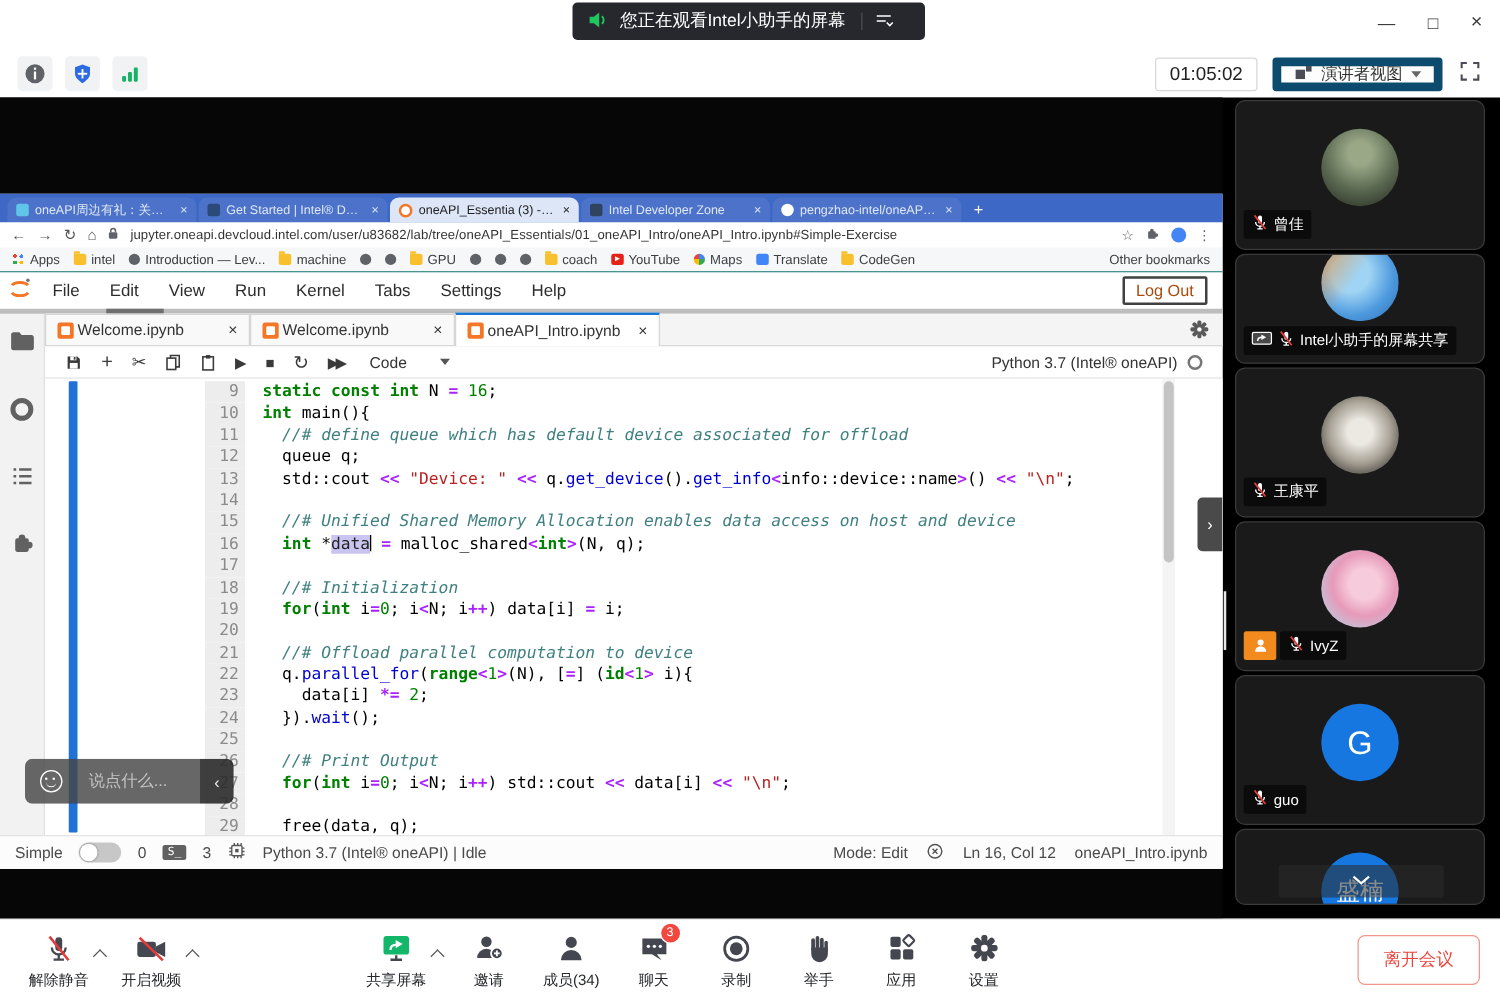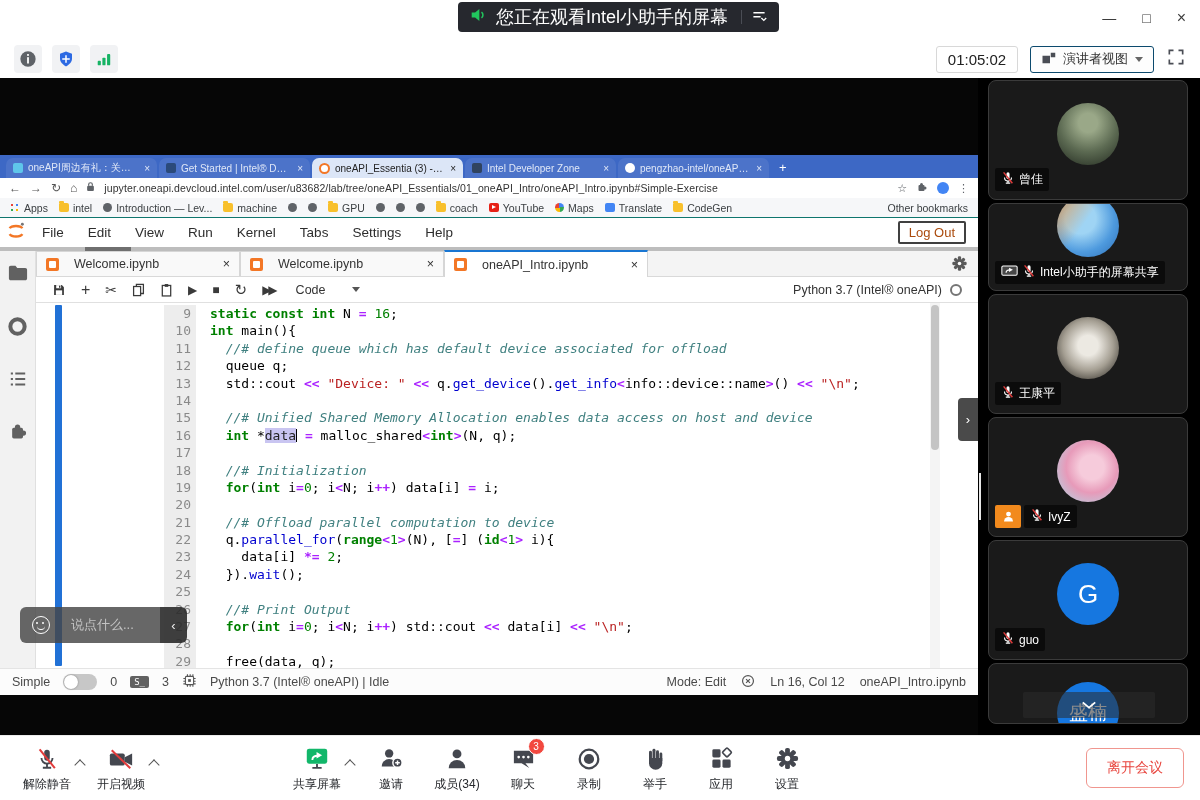--- a/index.html
+++ b/index.html
@@ -3,32 +3,32 @@
 <meta charset="utf-8">
 <style>
   html,body{margin:0;padding:0;background:#666;}
   *{box-sizing:border-box;}
   #app{width:1200px;height:800px;position:relative;background:#fff;overflow:hidden;
        font-family:"Liberation Sans","DejaVu Sans",sans-serif;color:#222;}
 
   
   .titlebar{height:40px;position:relative;background:#fff;}
   .banner{position:absolute;left:458px;top:2px;height:30px;min-width:282px;background:#26282e;
-          border-radius:4px;display:flex;align-items:center;gap:9px;padding:0 12px;color:#fff;font-size:18px;}
+          border-radius:4px;display:flex;align-items:center;gap:9px;padding:0 12px;color:#fff;font-size:14px;}
   .banner .sep{width:1px;height:14px;background:#4a4d55;margin-left:4px;}
   .win-controls{position:absolute;right:14px;top:9px;display:flex;gap:26px;color:#3c3c3c;font-size:14px;align-items:center;}
   .win-controls span{cursor:default;}
 
   
   .topbar{height:38px;display:flex;align-items:center;padding:0 14px;gap:10px;background:#fff;}
   .tb-icon{width:28px;height:28px;border-radius:4px;background:#f1f2f4;display:flex;align-items:center;justify-content:center;}
   .tb-right{margin-left:auto;display:flex;align-items:center;gap:12px;}
   .timer{width:82px;height:27px;border:1px solid #d8d8d8;border-radius:3px;display:flex;align-items:center;
          justify-content:center;font-size:15px;color:#222;background:#fff;}
-  .viewsel{height:27px;border:1px solid #0c4a6e;border-radius:3px;display:flex;align-items:center;gap:7px;
+  .viewsel{height:27px;border:7px solid #0c4a6e;border-radius:3px;display:flex;align-items:center;gap:7px;
            padding:0 10px;font-size:13px;color:#333;background:#fdfdfd;}
   .caret-down{width:0;height:0;border-left:4px solid transparent;border-right:4px solid transparent;border-top:5px solid #666;}
 
   
   .stage{height:657px;background:#000;position:relative;}
   .screen{position:absolute;left:0;top:0;width:978px;height:657px;background:#060606;}
 
   
   .browser{position:absolute;top:77px;left:0;width:978px;height:540px;background:#fff;}
   .tabstrip{height:23px;background:#3d68c5;display:flex;align-items:flex-end;padding-left:6px;gap:2px;}
@@ -67,22 +67,22 @@
   .jl-menu{height:29px;display:flex;align-items:center;padding-left:6px;font-size:13.5px;color:#2d2d2d;flex:none;}
   .jl-menu .mi{padding:0 12px;}
   .logout{margin-left:auto;margin-right:12px;color:#aa4a0c;border:2px solid #404040;padding:2px 9px;border-radius:2px;font-size:13px;}
   .jl-hscroll{height:4px;background:#bdbdbd;position:relative;flex:none;}
   .jl-hscroll .thumb{position:absolute;left:85px;width:46px;height:4px;background:#6f6f6f;}
   .jl-body{flex:1;display:flex;min-height:0;}
   .activity{width:36px;background:#f2f2f2;border-right:1px solid #e0e0e0;display:flex;flex-direction:column;
             align-items:center;padding-top:12px;gap:29px;flex:none;}
   .jl-main{flex:1;position:relative;display:flex;flex-direction:column;min-width:0;}
   .doctabs{height:26px;background:#f4f4f4;display:flex;align-items:flex-end;position:relative;border-bottom:1px solid #d9d9d9;flex:none;}
-  .dtab{width:204px;height:25px;background:#f9f9f9;border:1px solid #d6d6d6;border-bottom:none;display:flex;
-        align-items:center;gap:15px;padding:0 9px;font-size:12.5px;color:#333;}
+  .dtab{width:164px;height:25px;background:#f9f9f9;border:1px solid #d6d6d6;border-bottom:none;display:flex;
+        align-items:center;gap:3px;padding:0 9px;font-size:12.5px;color:#333;}
   .dtab.active{background:#fff;border-top:2px solid #1976d2;height:27px;margin-bottom:-1px;}
   .dtab .ttl{flex:1;overflow:hidden;white-space:nowrap;}
   .nb-ico{width:13px;height:13px;background:#f37726;border-radius:2px;position:relative;flex:none;}
   .nb-ico::after{content:"";position:absolute;inset:3px;background:#fff;border-radius:1px;}
   .gear-float{position:absolute;right:10px;top:4px;}
   .nbtoolbar{height:26px;display:flex;align-items:center;gap:15px;padding:0 16px;border-bottom:1px solid #e0e0e0;
              font-size:12px;color:#444;flex:none;}
   .nbt{font-size:12px;color:#3a3a3a;display:flex;align-items:center;}
   .celltype{display:flex;align-items:center;gap:26px;font-size:12.5px;color:#333;margin-left:6px;}
   .kernelname{margin-left:auto;font-size:12.5px;color:#333;display:flex;align-items:center;gap:8px;}

